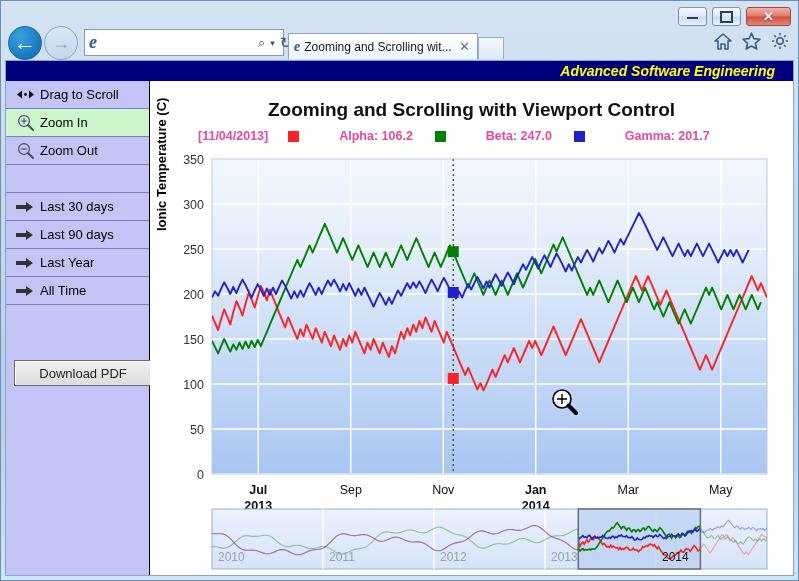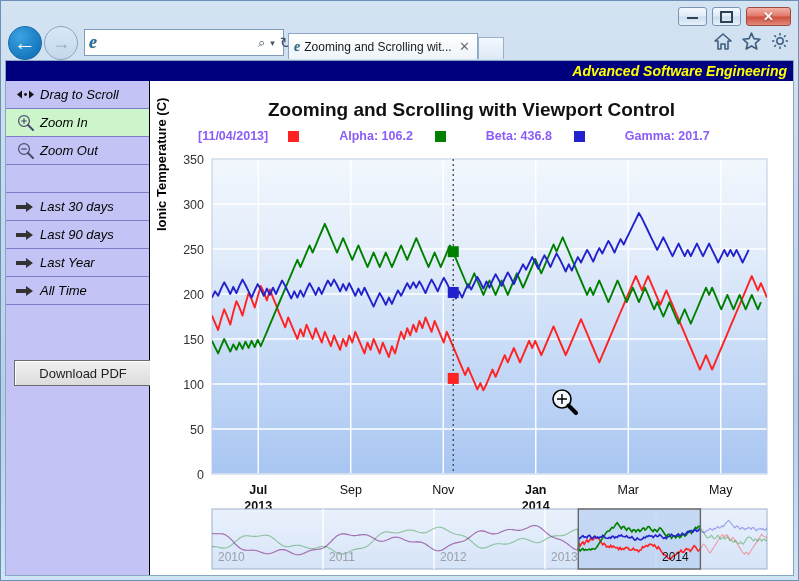--- a/index.html
+++ b/index.html
@@ -125,21 +125,21 @@
     width: 789px; height: 516px;
     background: #ffffff;
     border: 1px solid #8aa6c3;
     box-sizing: border-box;
     overflow: hidden;
   }
   .banner {
     height: 20px; width: 100%;
     background: #00007f;
     display: flex; align-items: center; justify-content: flex-end;
-    box-sizing: border-box; padding-right: 6px;
+    box-sizing: border-box; padding-right: 18px;
   }
   .banner-text {
     color: #ffff00;
     font-weight: bold; font-style: italic;
     font-size: 14px;
     letter-spacing: 0px;
   }
   .body-row { display: flex; height: 494px; }
 
   
@@ -150,21 +150,20 @@
     box-sizing: border-box;
     display: flex; flex-direction: column;
   }
   .side-item {
     height: 28px;
     border-bottom: 1px solid #7c7cc8;
     display: flex; align-items: center;
     padding-left: 8px;
     font-size: 13px; color: #000;
     box-sizing: border-box;
-    font-style: italic;
   }
   .side-item.active { background: #ccf5cc; }
   .side-item .ico { width: 22px; display: flex; align-items: center; justify-content: center; }
   .side-item .lbl { padding-left: 4px; }
   .side-gap {
     height: 28px;
     border-bottom: 1px solid #7c7cc8;
     box-sizing: border-box;
   }
   .side-spacer { flex: 0 0 55px; }
@@ -186,21 +185,21 @@
     flex: 1; position: relative; background: #ffffff;
   }
   .chart-title {
     position: absolute; left: 0; right: 0; top: 18px;
     text-align: center;
     font-size: 19px; font-weight: bold; color: #111;
   }
   .legend {
     position: absolute; left: 48px; top: 48px;
     display: flex; align-items: center;
-    font-size: 12.5px; font-weight: bold; color: #8b5cf6;
+    font-size: 12.5px; font-weight: bold; color: #ec4899;
   }
   .legend .date { margin-right: 20px; }
   .legend .entry { display: flex; align-items: center; margin-right: 22px; gap: 34px; }
   .legend .swatch { width: 11px; height: 11px; margin-right: 6px; display: inline-block; }
 
   .ylabel {
     position: absolute;
     left: 4px; top: 150px;
     transform: rotate(-90deg);
     transform-origin: left top;
@@ -379,21 +378,21 @@
         <div class="chart-title">Zooming and Scrolling with Viewport Control</div>
 
         <div class="legend">
           <span class="date">[11/04/2013]</span>
           <span class="entry">
             <span class="swatch" style="background:#ff2222"></span>
             <span>Alpha: 106.2</span>
           </span>
           <span class="entry">
             <span class="swatch" style="background:#008000"></span>
-            <span>Beta: 436.8</span>
+            <span>Beta: 247.0</span>
           </span>
           <span class="entry">
             <span class="swatch" style="background:#2222cc"></span>
             <span>Gamma: 201.7</span>
           </span>
         </div>
 
         <div class="ylabel">Ionic Temperature (C)</div>
 
         <svg class="plot" id="plot-svg" width="645" height="494">

